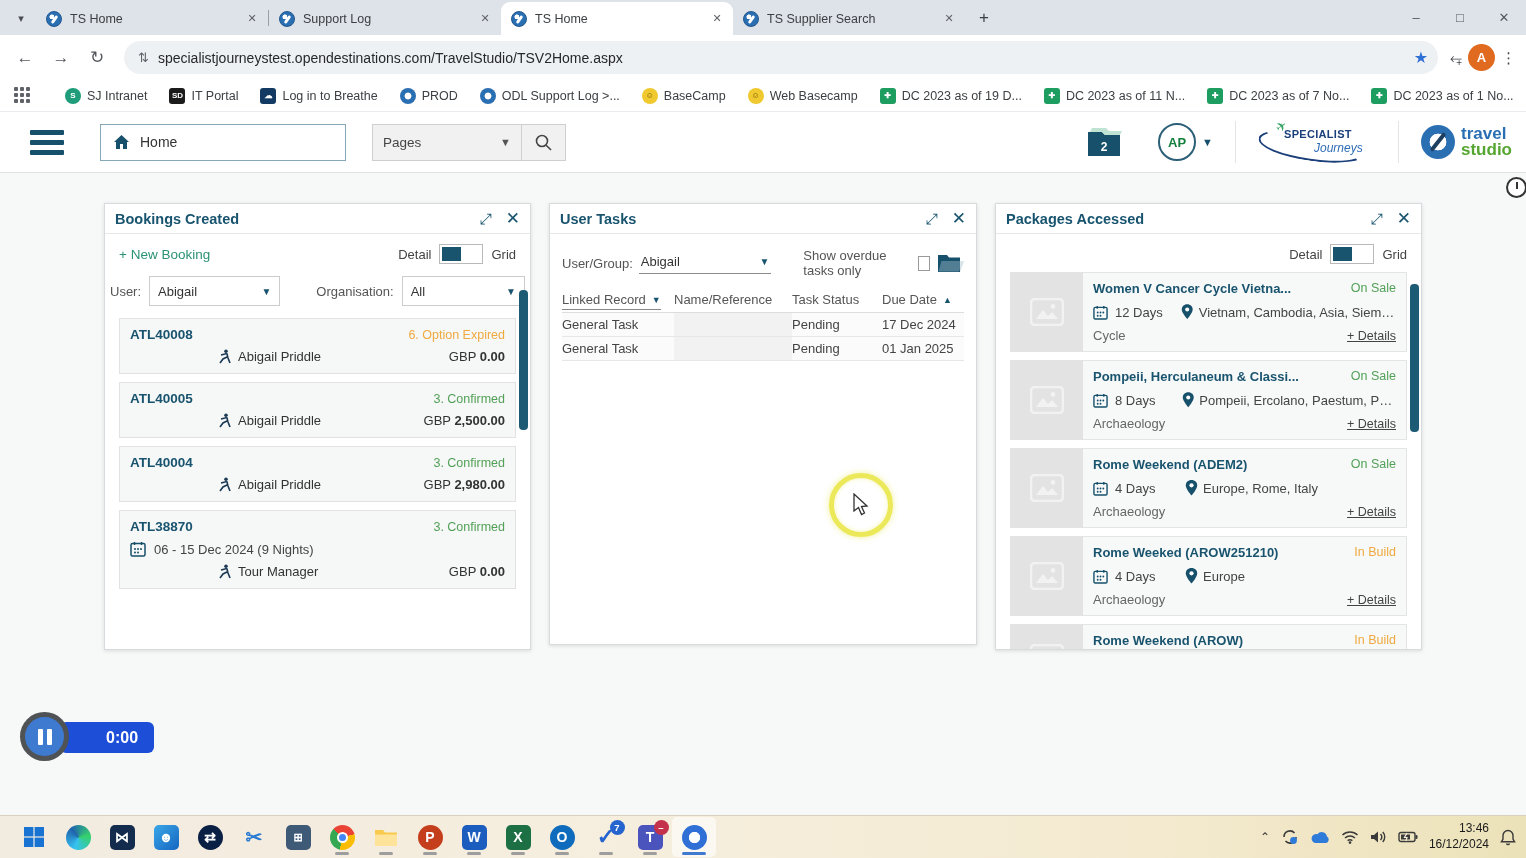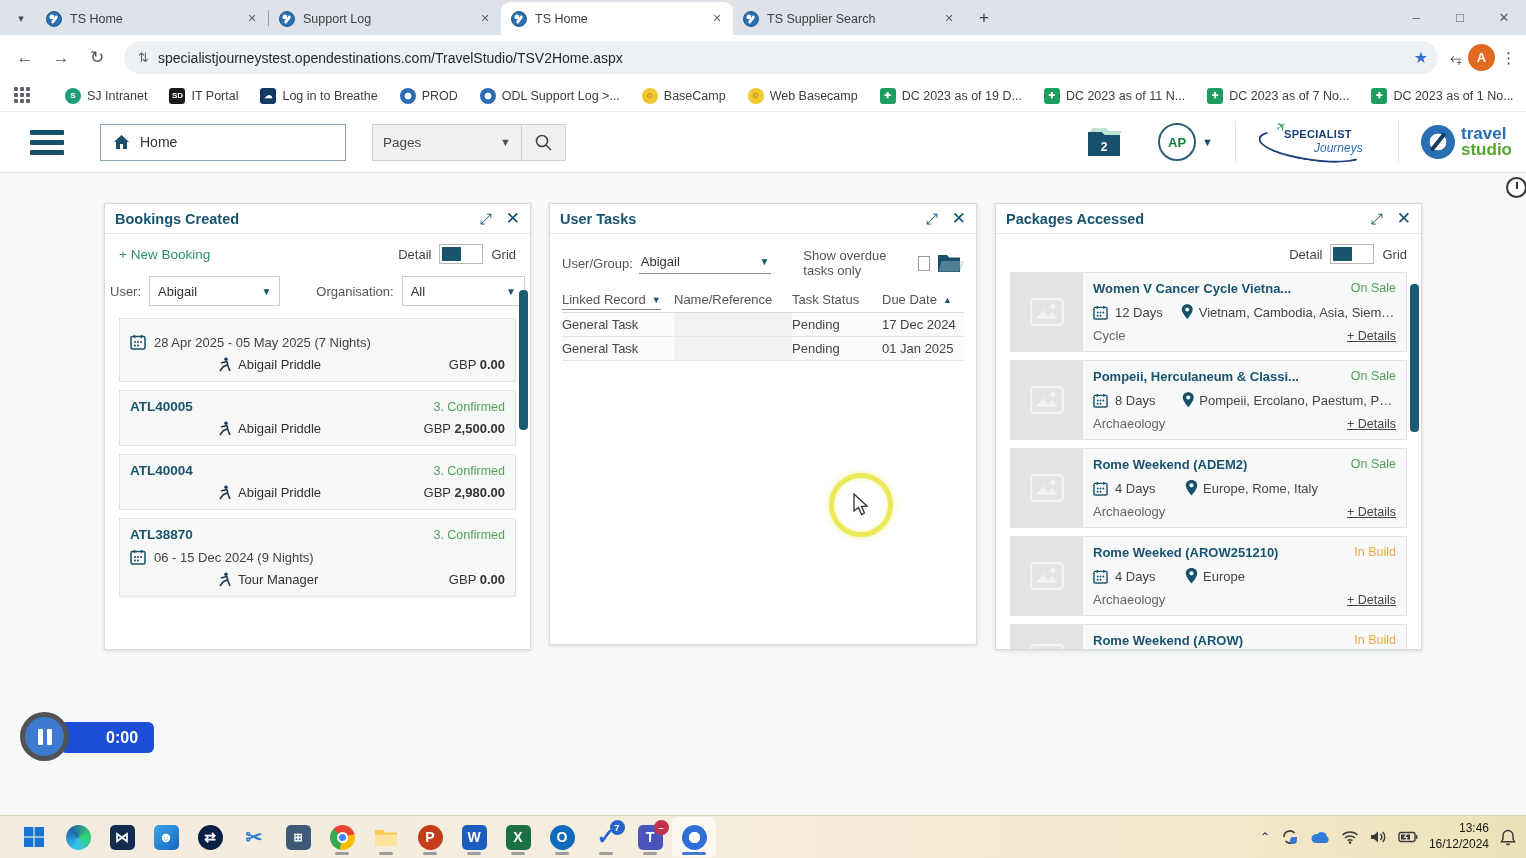--- a/index.html
+++ b/index.html
@@ -380,33 +380,24 @@
     </span>
     <span style="margin-left:28px">Organisation:</span>
     <span class="sel-box sel-org">
       <span>All</span>
         <span class="chev">▼</span>
     </span>
   </div>
   <div class="cards">
 
     <div class="bk-card">
-      <div class="bk-r2">
-        <svg width="16" height="16" viewBox="0 0 16 16">
-            <rect x="1" y="2.5" width="14" height="12.5" rx="1.5" fill="none" stroke="#17506b" stroke-width="1.5"></rect>
-            <line x1="4.5" y1="1" x2="4.5" y2="4" stroke="#17506b" stroke-width="1.5"></line>
-            <line x1="11.5" y1="1" x2="11.5" y2="4" stroke="#17506b" stroke-width="1.5"></line>
-            <circle cx="5" cy="8" r="1" fill="#17506b"></circle>
-            <circle cx="8" cy="8" r="1" fill="#17506b"></circle>
-            <circle cx="11" cy="8" r="1" fill="#17506b"></circle>
-            <circle cx="5" cy="11.5" r="1" fill="#17506b"></circle>
-            <circle cx="8" cy="11.5" r="1" fill="#17506b"></circle>
-          </svg>
-        <span>28 Apr 2025 - 05 May 2025 (7 Nights)</span>
-      </div>
+      <div class="bk-r1">
+          <span class="bk-code">ATL40008</span>
+          <span class="st-orange">6. Option Expired</span>
+        </div>
       <div class="bk-r3">
         <span class="bk-person">
           <svg width="14" height="15" viewBox="0 0 14 15">
               <circle cx="8" cy="2.2" r="1.8" fill="#1d3a55"></circle>
               <path d="M7 4.5 L9 5 L10 9 L12 14 M9 8 L5 10 L2 14 M3 6 L7 5" stroke="#1d3a55" stroke-width="1.6" fill="none"></path>
             </svg>
           <span>Abigail Priddle</span>
         </span>
         <span class="bk-amt"><span>GBP</span> <b>0.00</b></span>
       </div>

